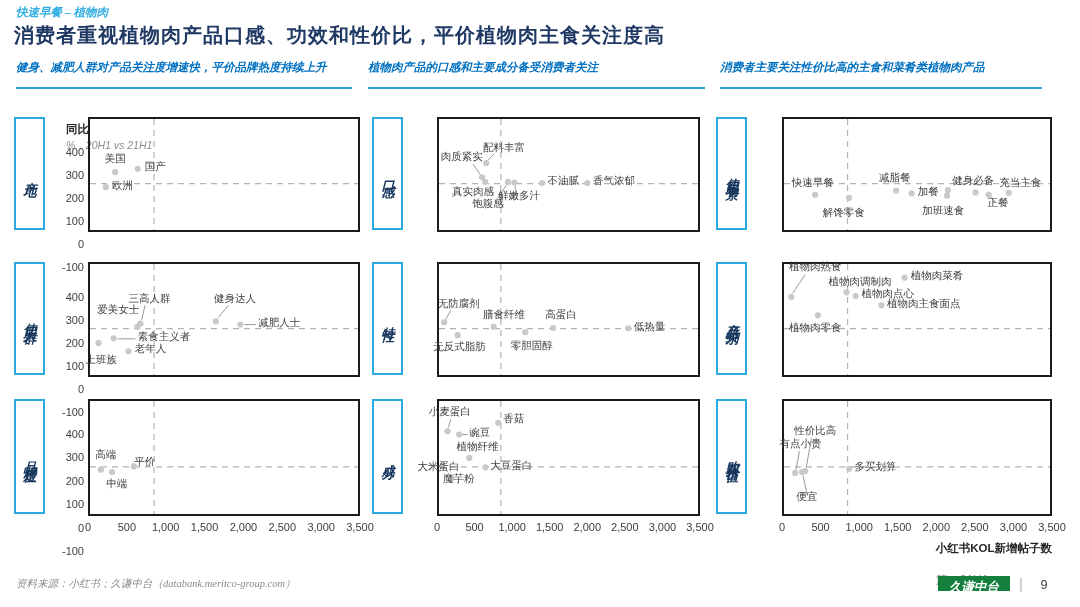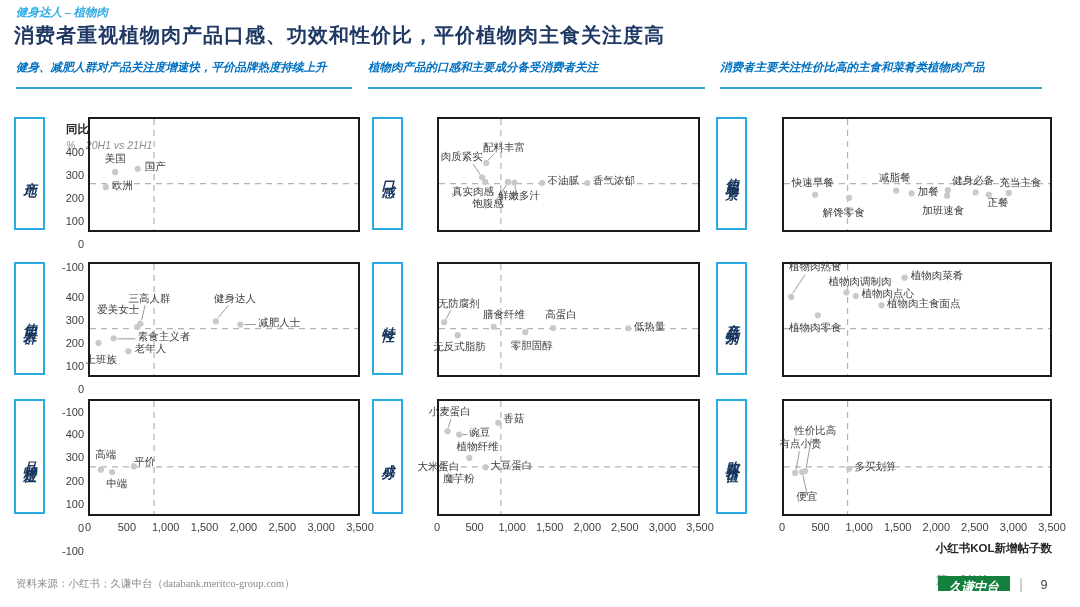--- a/index.html
+++ b/index.html
@@ -26,33 +26,33 @@
   svg.plot{position:absolute;overflow:visible;}
   .dash{stroke:#b3b3b3;stroke-width:1.2;stroke-dasharray:6 5;fill:none;}
   .leader{stroke:#9a9a9a;stroke-width:1;}
   .pt{fill:#c9c9c9;}
   .plabel{font-size:10.5px;fill:#3d3d3d;font-family:"Liberation Sans",sans-serif;}
   .ytick{position:absolute;left:44px;width:40px;text-align:right;font-size:11px;color:#3d3d3d;margin-top:37px;}
   .xtick{position:absolute;width:44px;text-align:center;font-size:11px;color:#3d3d3d;}
   .x-caption{position:absolute;right:28px;top:541px;text-align:left;}
   .xc-main{font-size:11.5px;font-weight:bold;color:#262626;}
   .xc-sub{font-size:12px;color:#8c8c8c;margin-top:16px;}
-  .source{position:absolute;left:16px;top:577px;font-size:10.5px;color:#8a8a8a;
+  .source{position:absolute;left:16px;top:577px;font-size:10.5px;color:#8a8a8a;font-style:italic;
           font-family:"Liberation Serif",serif;}
   .logo{position:absolute;left:938px;top:576px;width:72px;height:15px;background:#15803d;
         color:#fff;font-size:12.5px;font-weight:bold;text-align:center;line-height:23px;
         font-family:"Liberation Serif",serif;font-style:italic;}
   .sep{position:absolute;left:1019px;top:575px;font-size:15px;color:#b5b5b5;}
   .page{position:absolute;left:1034px;top:578px;width:20px;text-align:center;font-size:12.5px;color:#404040;}
 </style>
 </head>
 <body>
 
 <div class="slide">
-  <div class="breadcrumb">健身达人 – 植物肉</div>
+  <div class="breadcrumb">快速早餐 – 植物肉</div>
   <h1 class="title">消费者重视植物肉产品口感、功效和性价比，平价植物肉主食关注度高</h1>
 
   <div class="sec sec1">健身、减肥人群对产品关注度增速快，平价品牌热度持续上升</div>
   <div class="sec sec3">消费者主要关注性价比高的主食和菜肴类植物肉产品</div>
   <div class="sec sec2">植物肉产品的口感和主要成分备受消费者关注</div>
 
   <div class="yaxis-title">
     <div class="yt-main">同比</div>
     <div class="yt-sub">%，20H1 vs 21H1</div>
   </div>

